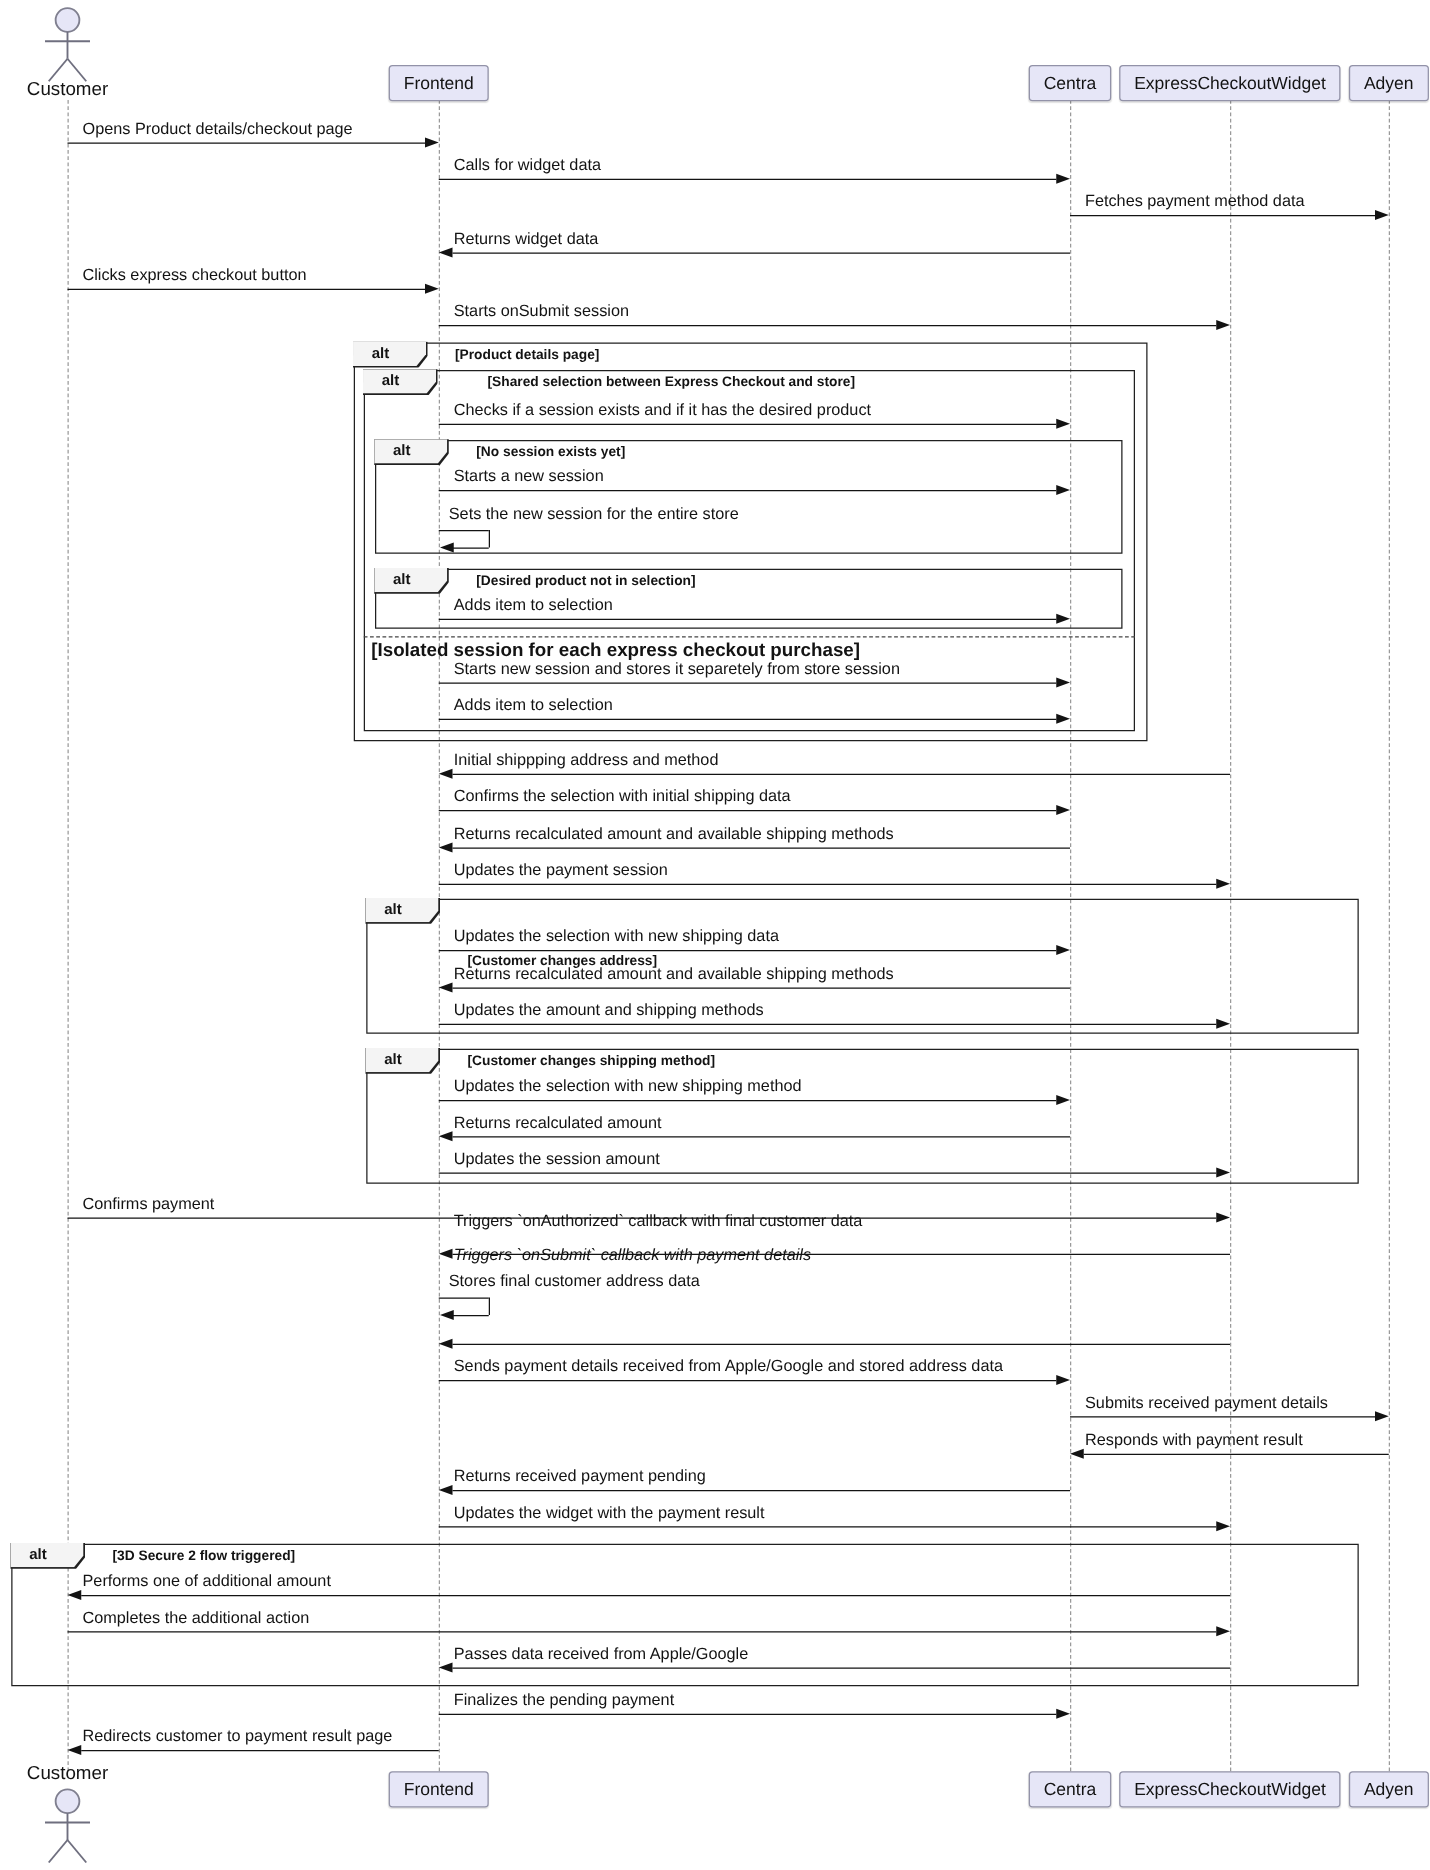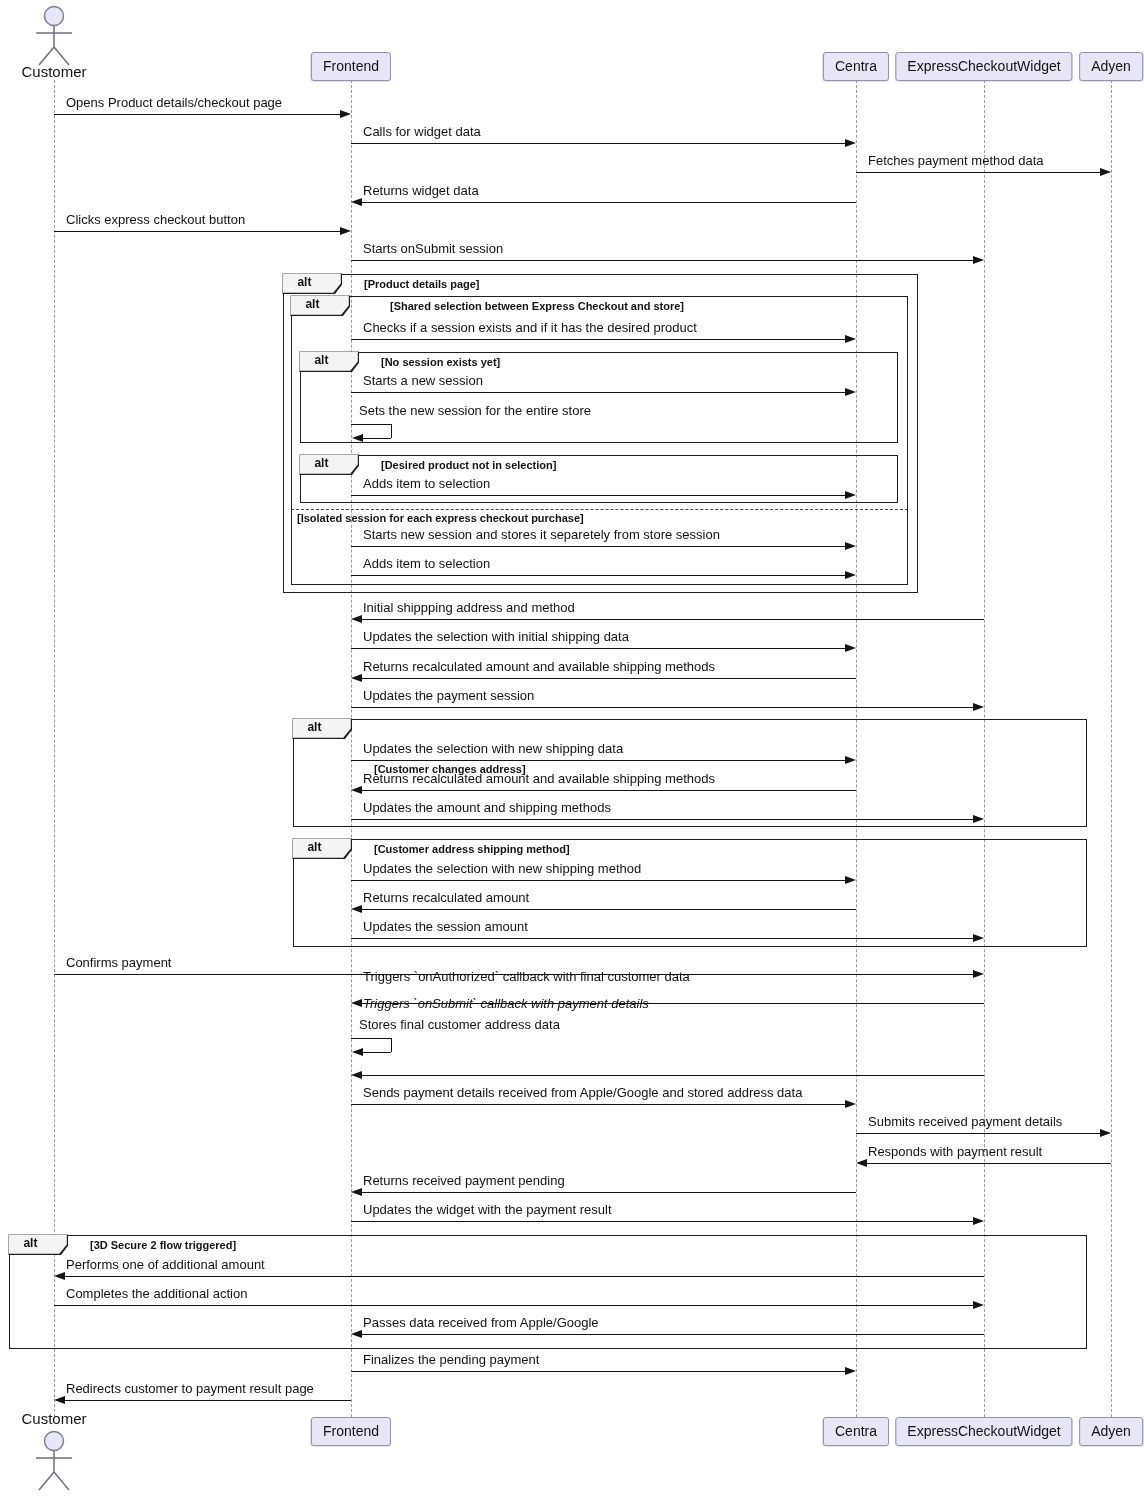--- a/index.html
+++ b/index.html
@@ -22,21 +22,21 @@
   .head.right{border-left:11px solid #131313;}
   .head.left{border-right:11px solid #131313;}
   .frame{position:absolute; border:1.6px solid #202020;}
   .frame-op{position:absolute; left:-1.6px; top:-1.6px; width:60px; height:21px;
     background:#202020; clip-path:polygon(0 0,100% 0,100% 52%,87% 100%,0 100%);}
   .frame-op-in{position:absolute; left:0; top:0; right:1.6px; bottom:1.6px;
     background:#f4f4f4; clip-path:polygon(0 0,100% 0,100% 52%,87% 100%,0 100%);
     font-size:12px; font-weight:bold; line-height:19px; padding-left:15px; box-sizing:border-box;}
   .frame-cond{position:absolute; top:3px; font-size:11px; font-weight:bold; white-space:nowrap;}
   .frame-divider{position:absolute; left:-1px; right:-1px; height:0; border-top:1px dashed #444;}
-  .divider-cond{position:absolute; font-size:11px; font-weight:bold; white-space:nowrap;}
+  .divider-cond{position:absolute; font-size:15px; font-weight:bold; white-space:nowrap;}
   .actor-svg{position:absolute;}
 </style>
 </head>
 <body>
 
 <div id="stage">
     <div class="lifeline" style="left: 53.5px; top: 80px; height: 1337px;"></div>
     <div class="lifeline" style="left: 350.5px; top: 80px; height: 1337px;"></div>
     <div class="lifeline" style="left: 855.5px; top: 80px; height: 1337px;"></div>
     <div class="lifeline" style="left: 983.5px; top: 80px; height: 1337px;"></div>
@@ -70,21 +70,21 @@
     <div class="frame" style="left: 293px; top: 719px; width: 792px; height: 106px;">
       <div class="frame-op">
         <div class="frame-op-in">alt</div>
       </div>
       <div class="frame-cond" style="left: 80px; margin-top: 40px;">[Customer changes address]</div>
     </div>
     <div class="frame" style="left: 293px; top: 839px; width: 792px; height: 106px;">
       <div class="frame-op">
         <div class="frame-op-in">alt</div>
       </div>
-      <div class="frame-cond" style="left: 80px;">[Customer address shipping method]</div>
+      <div class="frame-cond" style="left: 80px;">[Customer changes shipping method]</div>
     </div>
     <div class="frame" style="left: 9px; top: 1235px; width: 1076px; height: 112px;">
       <div class="frame-op">
         <div class="frame-op-in">alt</div>
       </div>
       <div class="frame-cond" style="left: 80px;">[3D Secure 2 flow triggered]</div>
     </div>
     <div class="msg-label" style="left: 66px; top: 95px;">Opens Product details/checkout page</div>
     <div class="msg-line" style="left: 54px; top: 114px; width: 286px;"></div>
     <div class="head right" style="left: 340px; top: 109.5px;"></div>
@@ -119,21 +119,21 @@
     <div class="head right" style="left: 845px; top: 490.5px;"></div>
     <div class="msg-label" style="left: 363px; top: 527px;">Starts new session and stores it separetely from store session</div>
     <div class="msg-line" style="left: 351px; top: 546px; width: 494px;"></div>
     <div class="head right" style="left: 845px; top: 541.5px;"></div>
     <div class="msg-label" style="left: 363px; top: 556px;">Adds item to selection</div>
     <div class="msg-line" style="left: 351px; top: 575px; width: 494px;"></div>
     <div class="head right" style="left: 845px; top: 570.5px;"></div>
     <div class="msg-label" style="left: 363px; top: 600px;">Initial shippping address and method</div>
     <div class="msg-line" style="left: 362px; top: 619px; width: 622px;"></div>
     <div class="head left" style="left: 351px; top: 614.5px;"></div>
-    <div class="msg-label" style="left: 363px; top: 629px;">Updates the selection with initial shipping data</div>
+    <div class="msg-label" style="left: 363px; top: 629px;">Confirms the selection with initial shipping data</div>
     <div class="msg-line" style="left: 351px; top: 648px; width: 494px;"></div>
     <div class="head right" style="left: 845px; top: 643.5px;"></div>
     <div class="msg-label" style="left: 363px; top: 659px;">Returns recalculated amount and available shipping methods</div>
     <div class="msg-line" style="left: 362px; top: 678px; width: 494px;"></div>
     <div class="head left" style="left: 351px; top: 673.5px;"></div>
     <div class="msg-label" style="left: 363px; top: 688px;">Updates the payment session</div>
     <div class="msg-line" style="left: 351px; top: 707px; width: 622px;"></div>
     <div class="head right" style="left: 973px; top: 702.5px;"></div>
     <div class="msg-label" style="left: 363px; top: 741px;">Updates the selection with new shipping data</div>
     <div class="msg-line" style="left: 351px; top: 760px; width: 494px;"></div>

